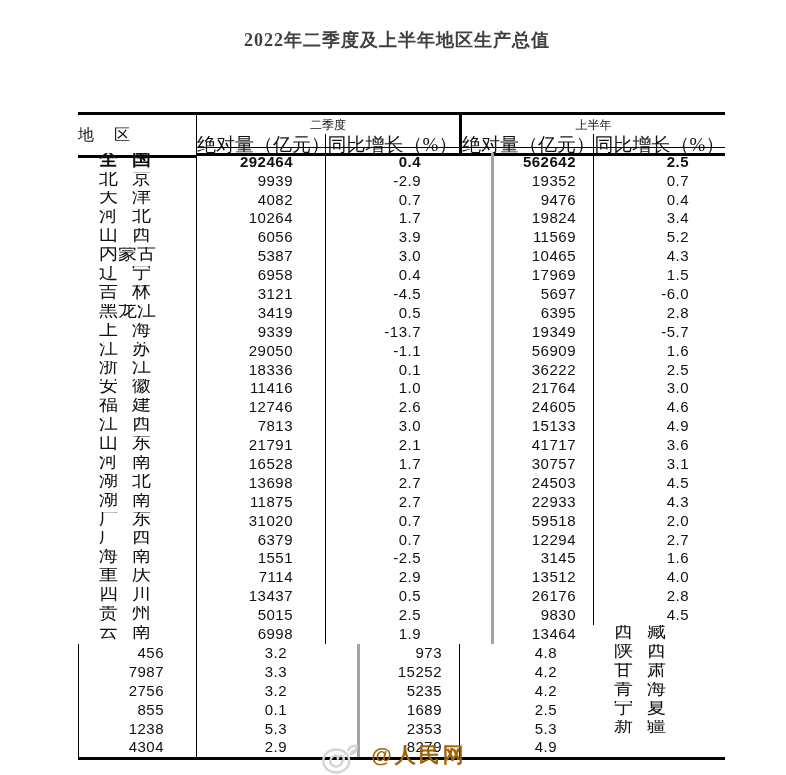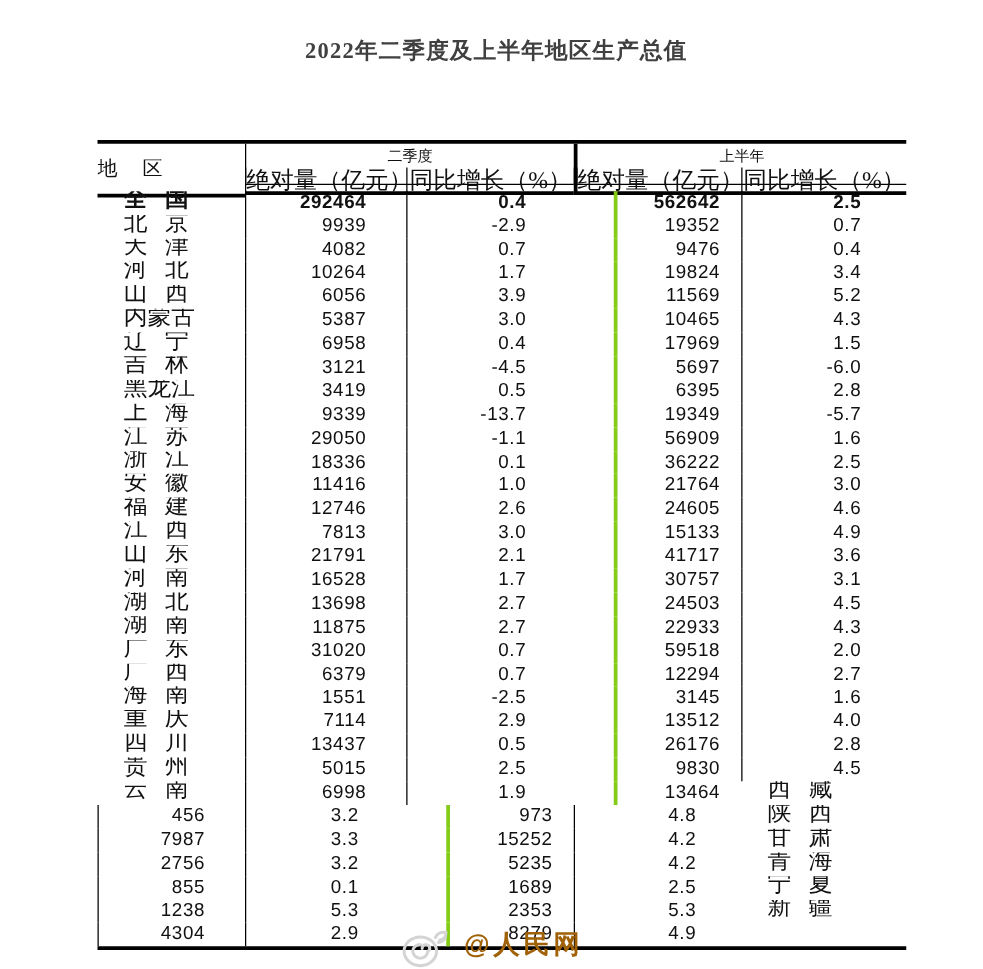--- a/index.html
+++ b/index.html
@@ -45,21 +45,21 @@
   
   .c-region{padding-left:21px;font-size:19px;display:flex;align-items:flex-end;}
   .jchars{display:inline-block;width:52px;text-align:justify;text-align-last:justify;}
   .c-num{
     font-family:"Liberation Sans","DejaVu Sans",sans-serif;
     font-size:15px;letter-spacing:0.5px;
     text-align:right;line-height:18.9px;
   }
   .col2{border-left:1.5px solid #000;padding-right:32px;}
   .col3{border-left:1.5px solid #000;padding-right:38px;}
-  .col4{border-left:3px solid #84cc16;padding-right:17px;margin-left:32px;}
+  .col4{border-left:3px solid #a3a3a3;padding-right:17px;margin-left:32px;}
   .col5{border-left:1.5px solid #000;padding-right:36px;}
   .bold{font-weight:bold;}
   
   .watermark{
     position:absolute;top:741px;left:50%;transform:translateX(-50%);
     display:flex;align-items:flex-start;gap:8px;color:#a16207;
     font-size:21px;font-weight:bold;letter-spacing:3px;
     font-family:"Liberation Sans","DejaVu Sans",sans-serif;
   }
   .watermark svg{display:block;}

